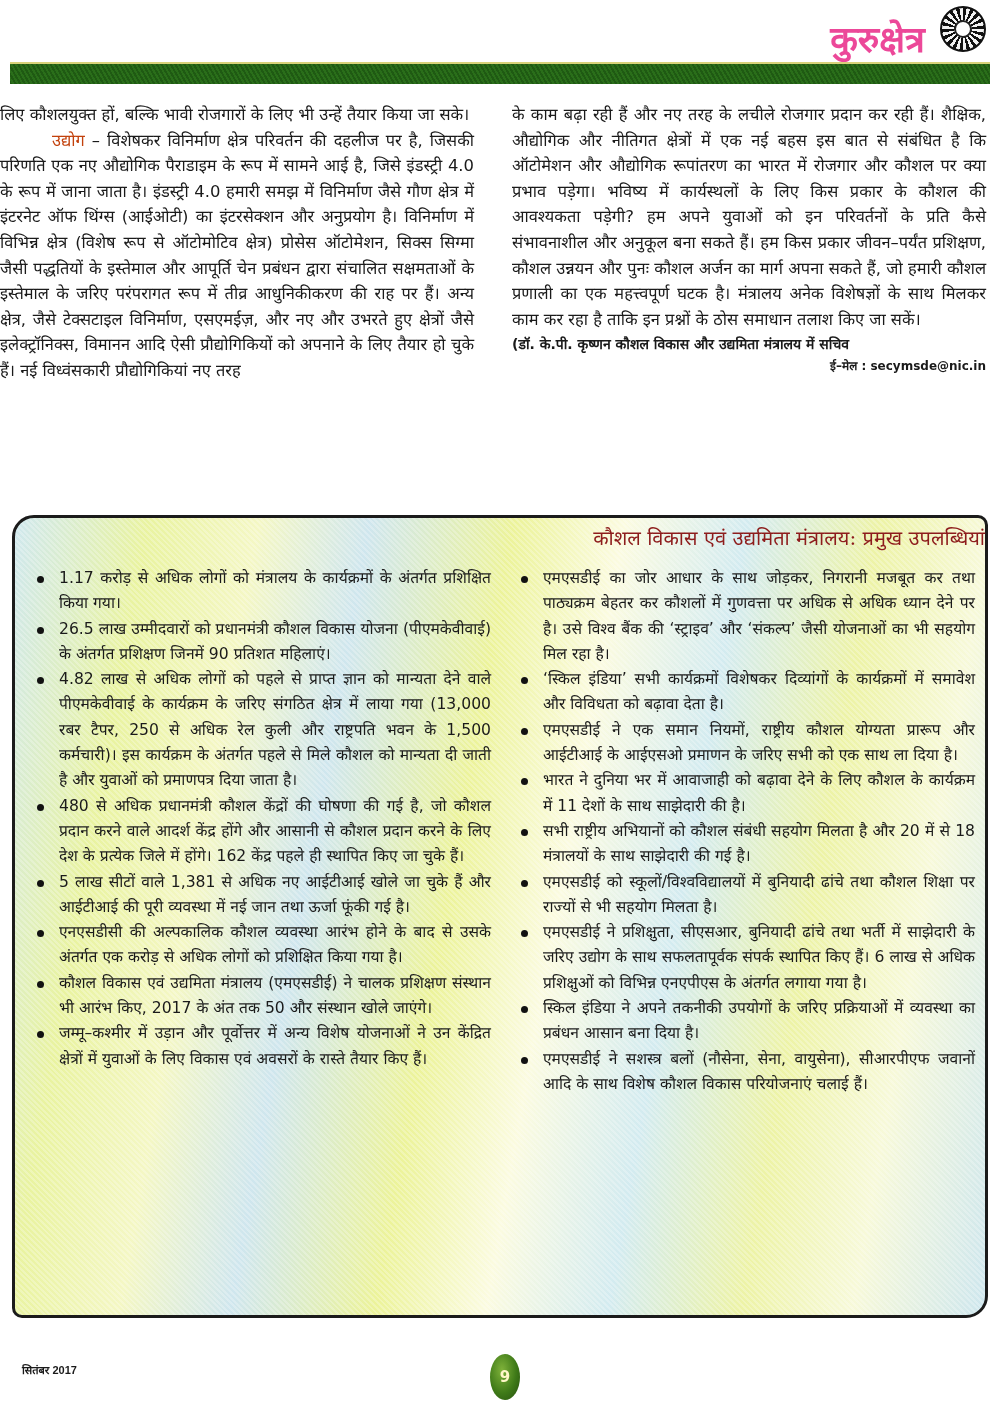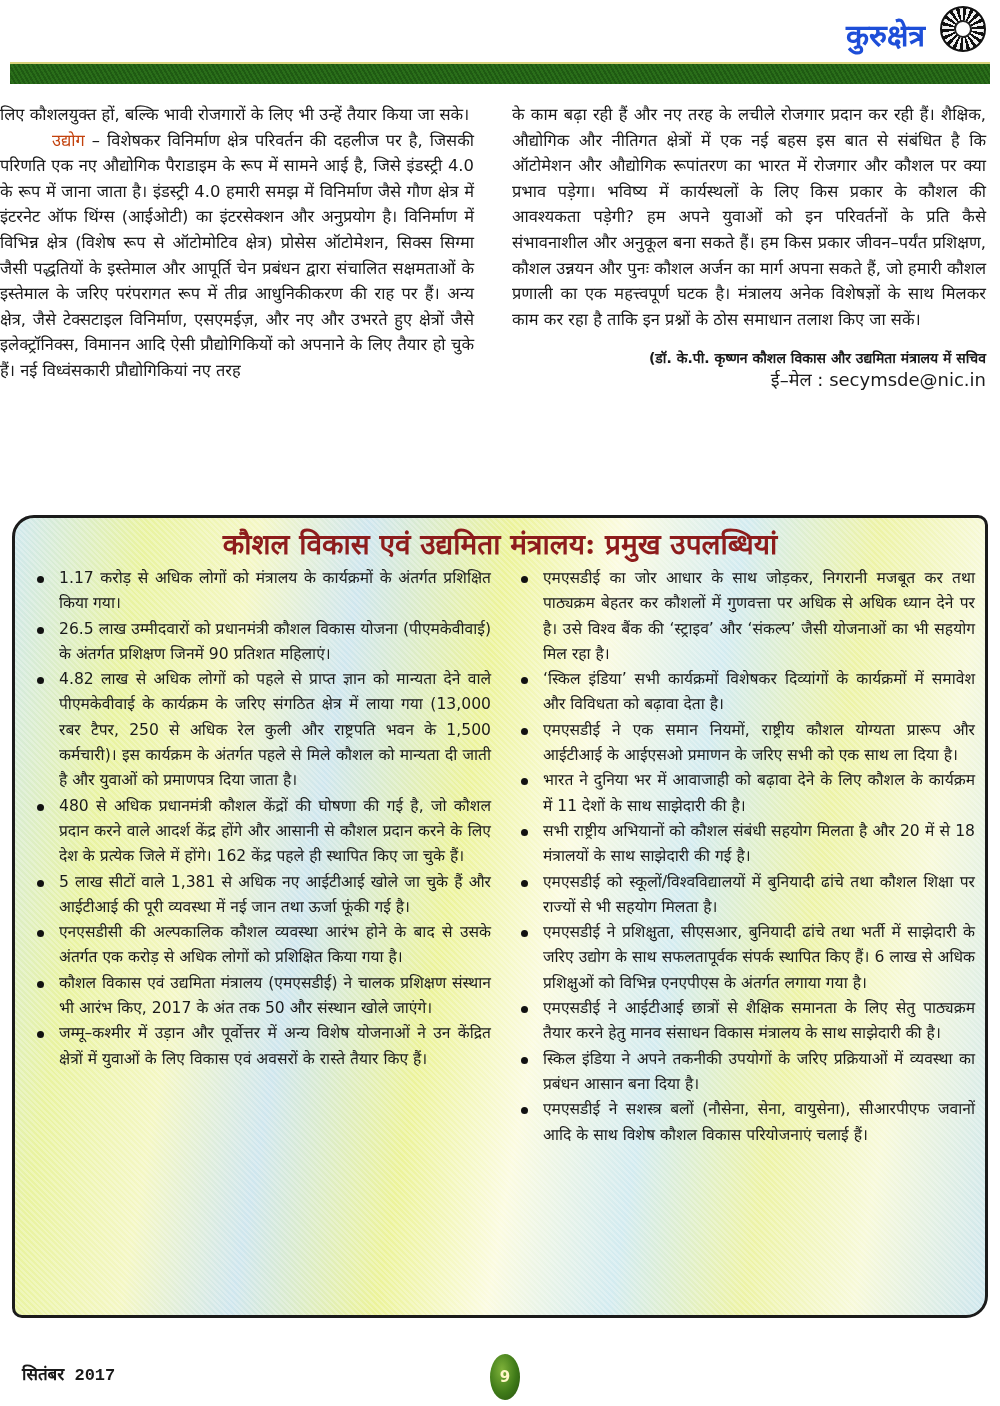--- a/index.html
+++ b/index.html
@@ -5,21 +5,21 @@
   html, body { margin: 0; padding: 0; }
   body {
     width: 1000px; height: 1406px; position: relative; overflow: hidden;
     background: #ffffff;
     font-family: "DejaVu Sans", "Liberation Sans", sans-serif;
     color: #1a1a1a;
   }
   .masthead { position: absolute; top: 0; left: 0; width: 1000px; height: 95px; }
   .mag-title {
     position: absolute; right: 75px; top: 14px;
-    font-family: "DejaVu Serif", serif; font-size: 30px; font-weight: bold; color: #1d4ed8;
+    font-family: "DejaVu Serif", serif; font-size: 36px; font-weight: bold; color: #ec4899;
   }
   .emblem {
     position: absolute; right: 14px; top: 6px; width: 46px; height: 46px; border-radius: 50%;
     background: repeating-conic-gradient(#111 0deg 10deg, #f2f2f2 10deg 20deg);
     border: 2px solid #111; box-sizing: border-box;
   }
   .emblem::after {
     content: ""; position: absolute; left: 12px; top: 12px; width: 18px; height: 18px;
     border-radius: 50%; background: #fff; border: 2px solid #222; box-sizing: border-box;
   }
@@ -30,46 +30,46 @@
   }
   .col {
     position: absolute; top: 102px; width: 474px;
     font-size: 16.4px; line-height: 25.6px; text-align: justify;
   }
   .col-left { left: 0; }
   .col-right { left: 512px; }
   .col p { margin: 0; }
   .indent { text-indent: 52px; }
   .udyog { color: #c2410c; font-weight: normal; font-family: "DejaVu Serif", serif; }
-  .byline { text-align: right; font-weight: bold; font-size: 14px; line-height: 21px; margin-top: 16px; }
-  .email { text-align: right; font-weight: normal; font-size: 18px; line-height: 22px; }
+  .byline { text-align: left; font-weight: bold; font-size: 14px; line-height: 21px; margin-top: 2px; }
+  .email { text-align: right; font-weight: bold; font-size: 12px; line-height: 22px; }
   .box {
     position: absolute; left: 12px; top: 515px; width: 976px; height: 803px;
     border: 3px solid #1b1b1b; border-radius: 22px 10px 22px 10px; box-sizing: border-box;
     background:
       repeating-linear-gradient(45deg, rgba(255,255,255,0.25) 0 2px, rgba(255,255,255,0) 2px 4px),
       linear-gradient(100deg, #cfe8ef 0%, #e9f3a0 12%, #f4f7c4 22%, #cfe6ee 32%, #ecf39a 45%, #fbfbe0 55%, #d3ebf0 66%, #edf3a6 78%, #f7f9d9 88%, #cde6ee 100%);
   }
   .box-title {
-    position: absolute; left: 0; right: 0; top: 6px; text-align: center;
-    font-family: "DejaVu Serif", serif; font-size: 28px; font-weight: bold; color: #8d1c1c;
+    position: absolute; left: 0; right: 0; top: 6px; text-align: right;
+    font-family: "DejaVu Serif", serif; font-size: 20px; font-weight: normal; color: #8d1c1c;
   }
   .box-col { position: absolute; top: 48px; width: 462px; }
   .box-col-left { left: 14px; border-left: 0; }
   .box-col-right { left: 498px; }
   ul.bullets { list-style: none; margin: 0; padding: 0; }
   ul.bullets li {
     position: relative; padding-left: 30px; font-size: 15.6px; line-height: 25.3px; text-align: justify;
   }
   ul.bullets li::before {
     content: ""; position: absolute; left: 8px; top: 10px; width: 7px; height: 7px; border-radius: 50%; background: #111;
   }
   .footer-date {
-    position: absolute; left: 22px; top: 1362px; font-size: 17px; font-weight: bold;
-    font-family: Liberation Mono, monospace;
+    position: absolute; left: 22px; top: 1362px; font-size: 11px; font-weight: bold;
+    font-family: Liberation Sans, sans-serif;
   }
   .page-num {
     position: absolute; left: 490px; top: 1354px; width: 30px; height: 46px; border-radius: 50%;
     background: radial-gradient(ellipse at 40% 35%, #7fb23a 0%, #3f7a18 55%, #244d0e 100%);
     color: #fff7c8; font-size: 15px; font-weight: bold; text-align: center; line-height: 46px;
   }
 </style>
 </head>
 <body>
 
@@ -108,21 +108,20 @@
   </div>
   <div class="box-col box-col-right">
     <ul class="bullets" id="right-list">
         <li>एमएसडीई का जोर आधार के साथ जोड़कर, निगरानी मजबूत कर तथा पाठ्यक्रम बेहतर कर कौशलों में गुणवत्ता पर अधिक से अधिक ध्यान देने पर है। उसे विश्व बैंक की ‘स्ट्राइव’ और ‘संकल्प’ जैसी योजनाओं का भी सहयोग मिल रहा है।</li>
         <li>‘स्किल इंडिया’ सभी कार्यक्रमों विशेषकर दिव्यांगों के कार्यक्रमों में समावेश और विविधता को बढ़ावा देता है।</li>
         <li>एमएसडीई ने एक समान नियमों, राष्ट्रीय कौशल योग्यता प्रारूप और आईटीआई के आईएसओ प्रमाणन के जरिए सभी को एक साथ ला दिया है।</li>
         <li>भारत ने दुनिया भर में आवाजाही को बढ़ावा देने के लिए कौशल के कार्यक्रम में 11 देशों के साथ साझेदारी की है।</li>
         <li>सभी राष्ट्रीय अभियानों को कौशल संबंधी सहयोग मिलता है और 20 में से 18 मंत्रालयों के साथ साझेदारी की गई है।</li>
         <li>एमएसडीई को स्कूलों/विश्वविद्यालयों में बुनियादी ढांचे तथा कौशल शिक्षा पर राज्यों से भी सहयोग मिलता है।</li>
         <li>एमएसडीई ने प्रशिक्षुता, सीएसआर, बुनियादी ढांचे तथा भर्ती में साझेदारी के जरिए उद्योग के साथ सफलतापूर्वक संपर्क स्थापित किए हैं। 6 लाख से अधिक प्रशिक्षुओं को विभिन्न एनएपीएस के अंतर्गत लगाया गया है।</li>
-        <li>एमएसडीई ने आईटीआई छात्रों से शैक्षिक समानता के लिए सेतु पाठ्यक्रम तैयार करने हेतु मानव संसाधन विकास मंत्रालय के साथ साझेदारी की है।</li>
         <li>स्किल इंडिया ने अपने तकनीकी उपयोगों के जरिए प्रक्रियाओं में व्यवस्था का प्रबंधन आसान बना दिया है।</li>
         <li>एमएसडीई ने सशस्त्र बलों (नौसेना, सेना, वायुसेना), सीआरपीएफ जवानों आदि के साथ विशेष कौशल विकास परियोजनाएं चलाई हैं।</li>
       </ul>
   </div>
 </div>
 
 <div class="footer-date">सितंबर 2017</div>
 <div class="page-num">9</div>
 
 </body></html>

